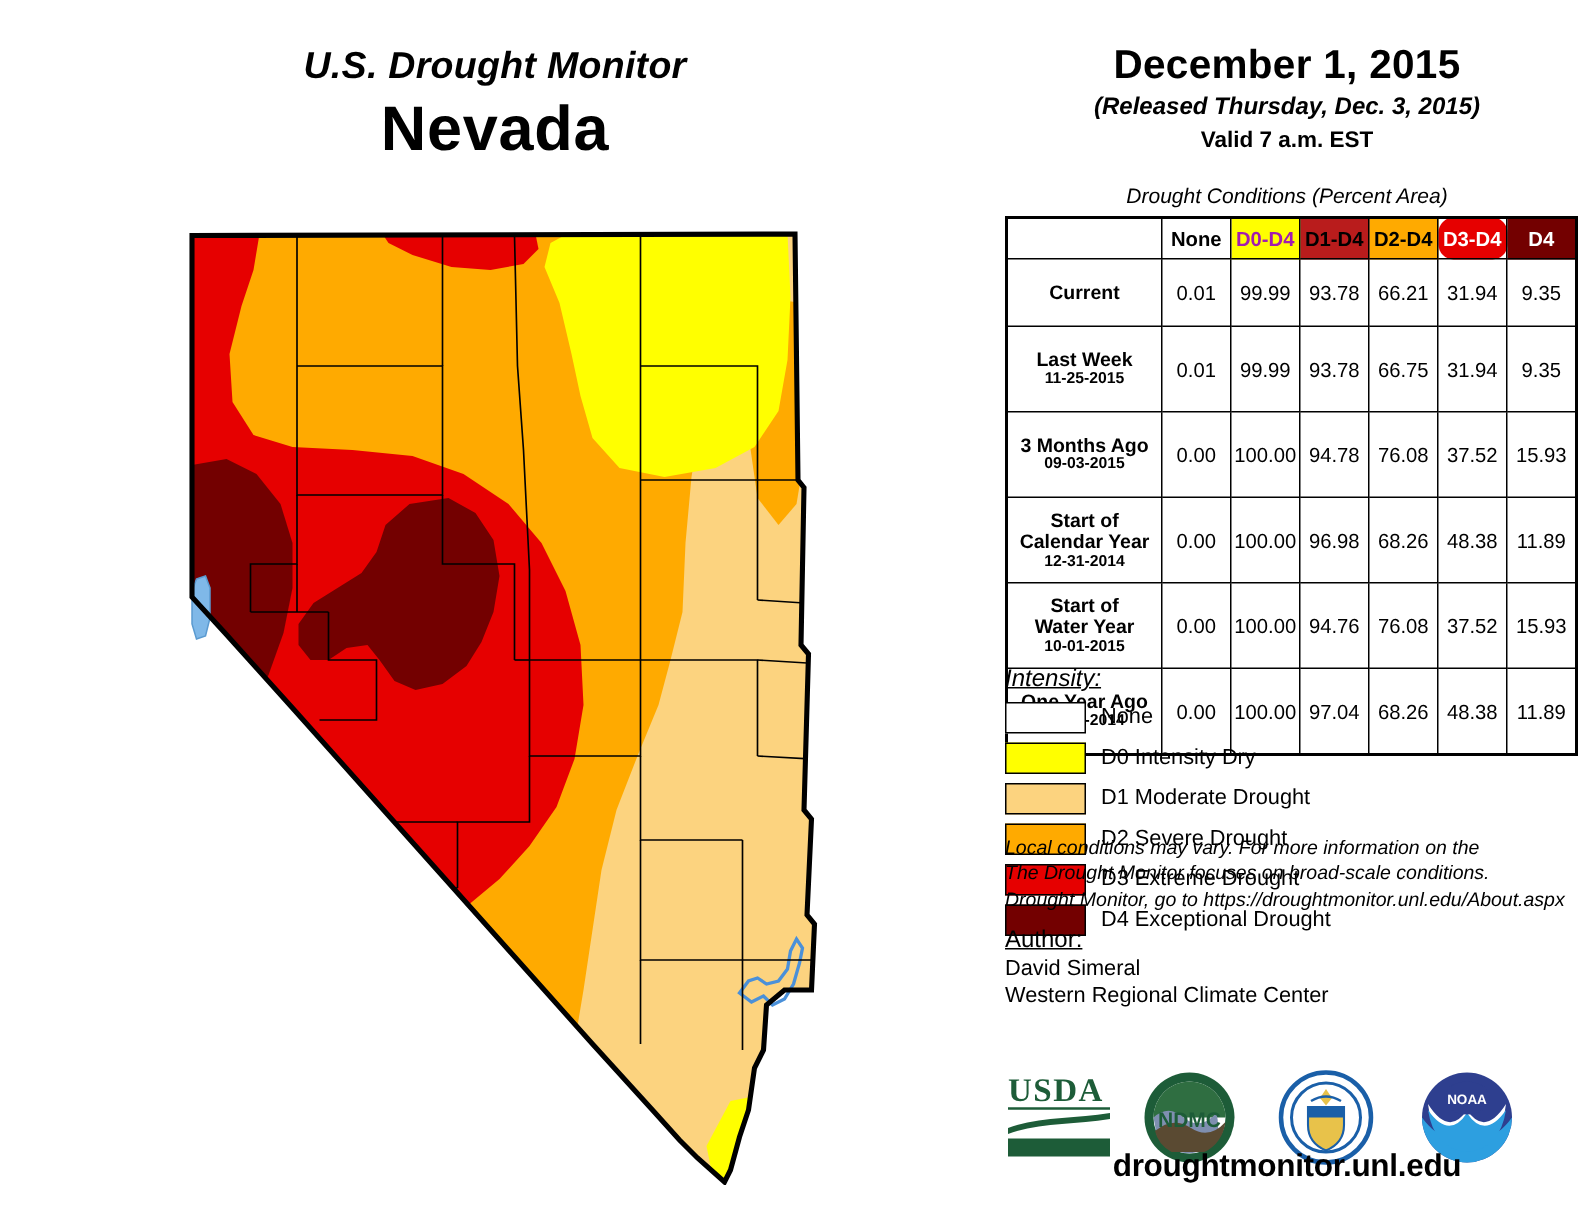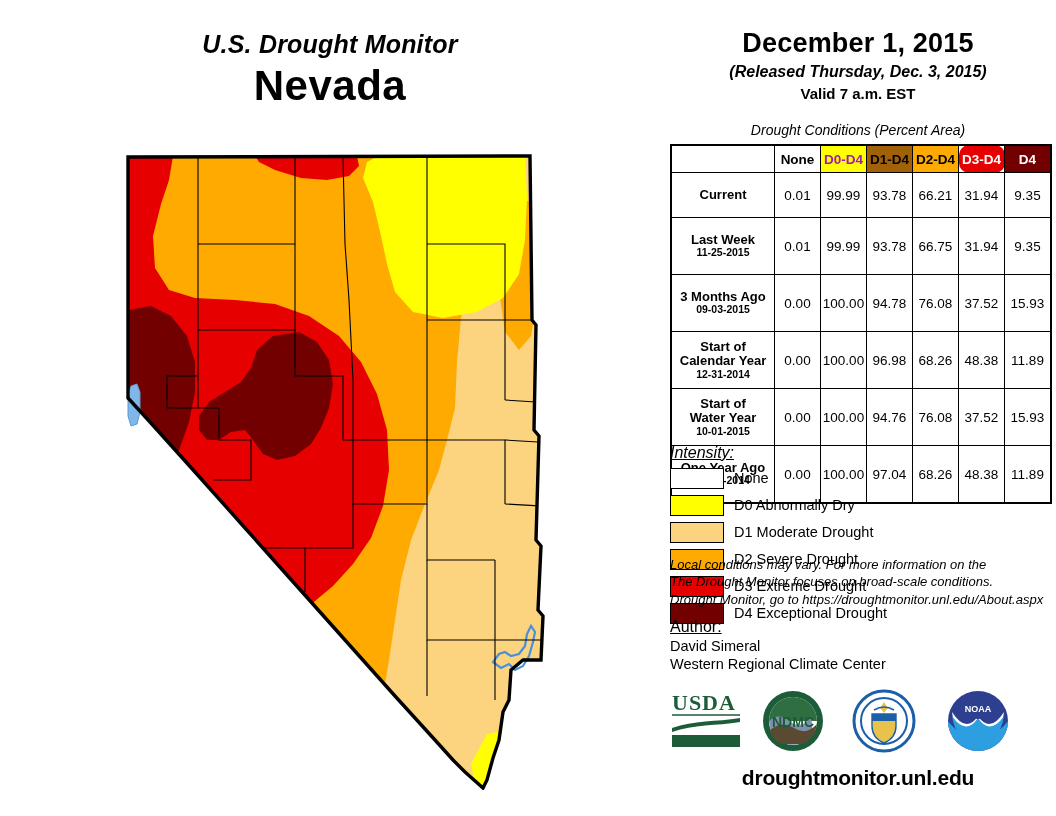--- a/index.html
+++ b/index.html
@@ -30,21 +30,21 @@
   #dm-table thead th{height:26px;font-size:13.5px;font-weight:bold;}
   #dm-table thead th.corner{border:none;background:transparent;}
   #dm-table tbody td.rowlab{width:98px;font-weight:bold;font-size:13px;
       line-height:1.12;padding:3px 2px;}
   #dm-table tbody td.rowlab .sub{font-size:10.5px;font-weight:bold;}
   #dm-table tbody td.val{width:45px;height:44px;font-size:13.5px;}
   #dm-table tbody tr.tall td{height:50px;}
   #dm-table{border:2px solid #000;}
   .hdr-none{background:#ffffff;color:#000;}
   .hdr-d0{background:#ffff00;color:#a21caf;}
-  .hdr-d1{background:#a16207;color:#000;}
+  .hdr-d1{background:#b91c1c;color:#000;}
   .hdr-d2{background:#ffaa00;color:#000;}
   .hdr-d3{background:#e60000;color:#fff;border-radius:10px;}
   .hdr-d4{background:#730000;color:#fff;}
 
   
   #intensity-label{left:670px;top:444px;font-size:16px;font-style:italic;
       text-decoration:underline;}
   #legend{left:670px;top:466px;width:380px;}
   .lg-col{float:left;}
   .lg-col.c1{width:190px;}
@@ -54,21 +54,21 @@
 
   
   #disclaimer{left:670px;top:556px;width:385px;font-size:13px;font-style:italic;
       line-height:1.33;}
   #author-label{left:670px;top:618px;font-size:16px;
       text-decoration:underline;}
   #author-name{left:670px;top:638px;font-size:14.5px;}
   #author-org{left:670px;top:656px;font-size:14.5px;}
 
   
-  #logos{left:660px;top:688px;width:396px;height:66px;text-align:right;}
+  #logos{left:660px;top:712px;width:396px;height:66px;text-align:right;}
   #site-url{left:660px;top:766px;width:396px;text-align:center;
       font-size:21px;font-weight:bold;letter-spacing:-.2px;}
 
   
   #map-wrap{left:95px;top:140px;width:520px;height:650px;}
   #map-svg{display:block;}
 </style>
 </head>
 <body>
 
@@ -269,21 +269,21 @@
 
 <div class="abs" id="intensity-label">Intensity:</div>
 <div class="abs" id="legend">
   <div class="lg-col c1" id="lg-left">
       <div class="lg-item">
         <div class="sw" style="background: rgb(255, 255, 255);"></div>
         <div class="lg-txt">None</div>
       </div>
       <div class="lg-item">
         <div class="sw" style="background: rgb(255, 255, 0);"></div>
-        <div class="lg-txt">D0 Abnormally Dry</div>
+        <div class="lg-txt">D0 Intensity Dry</div>
       </div>
       <div class="lg-item">
         <div class="sw" style="background: rgb(252, 211, 127);"></div>
         <div class="lg-txt">D1 Moderate Drought</div>
       </div>
     </div>
   <div class="lg-col" id="lg-right">
       <div class="lg-item">
         <div class="sw" style="background: rgb(255, 170, 0);"></div>
         <div class="lg-txt">D2 Severe Drought</div>

